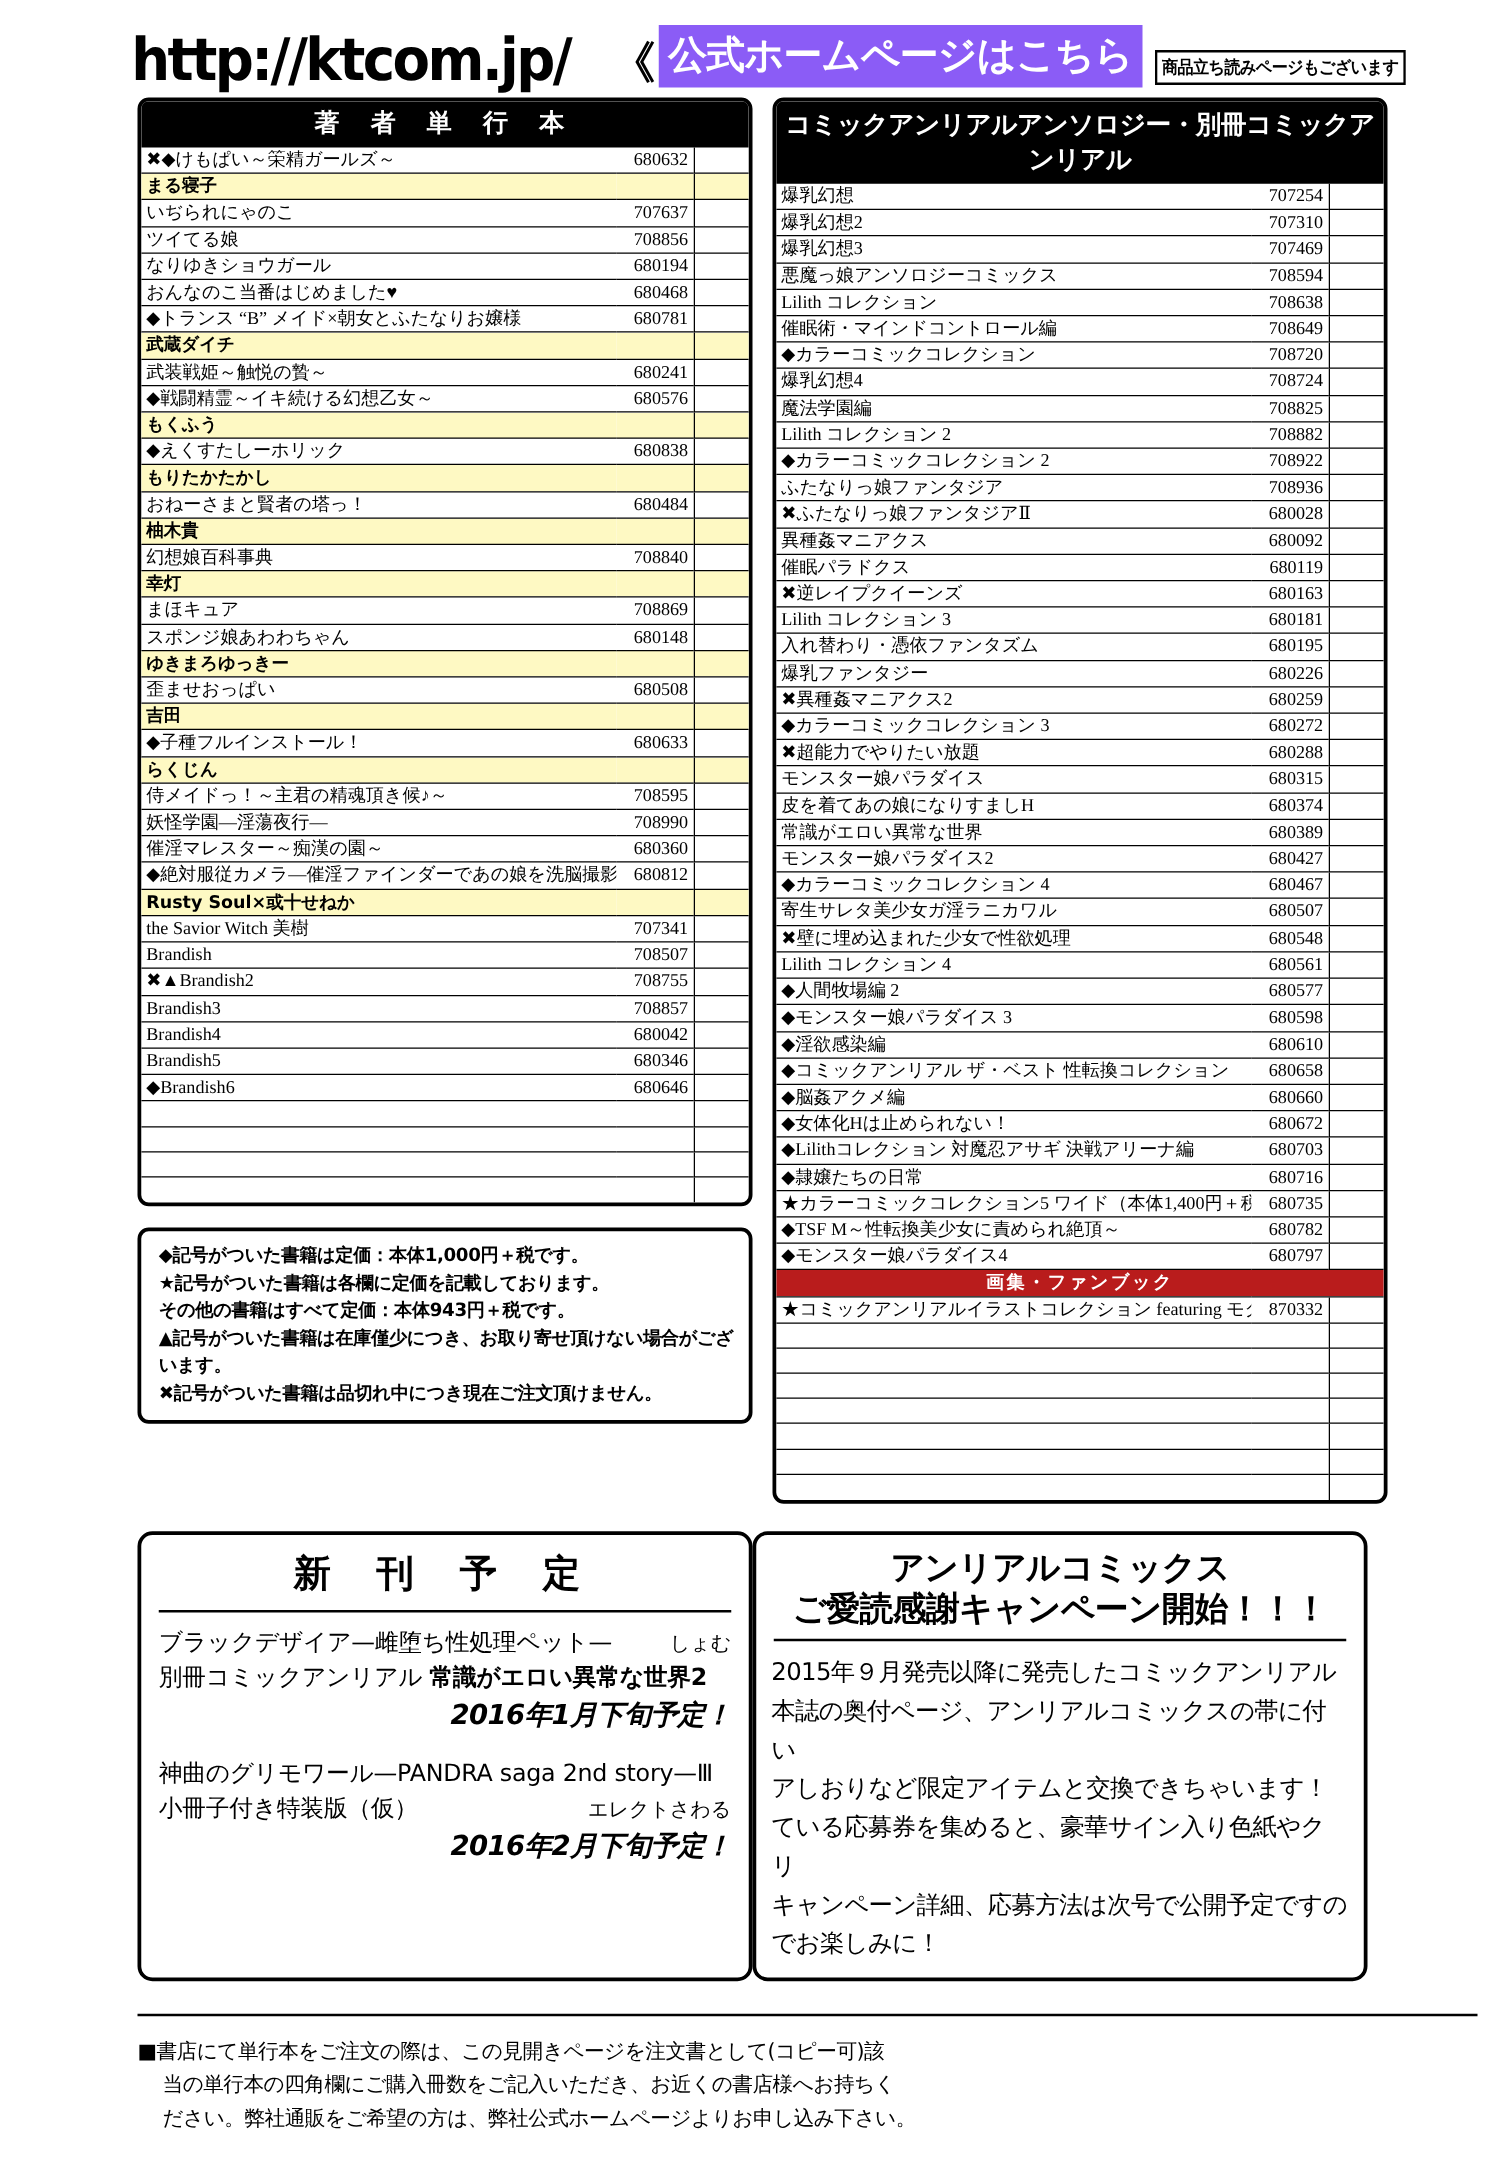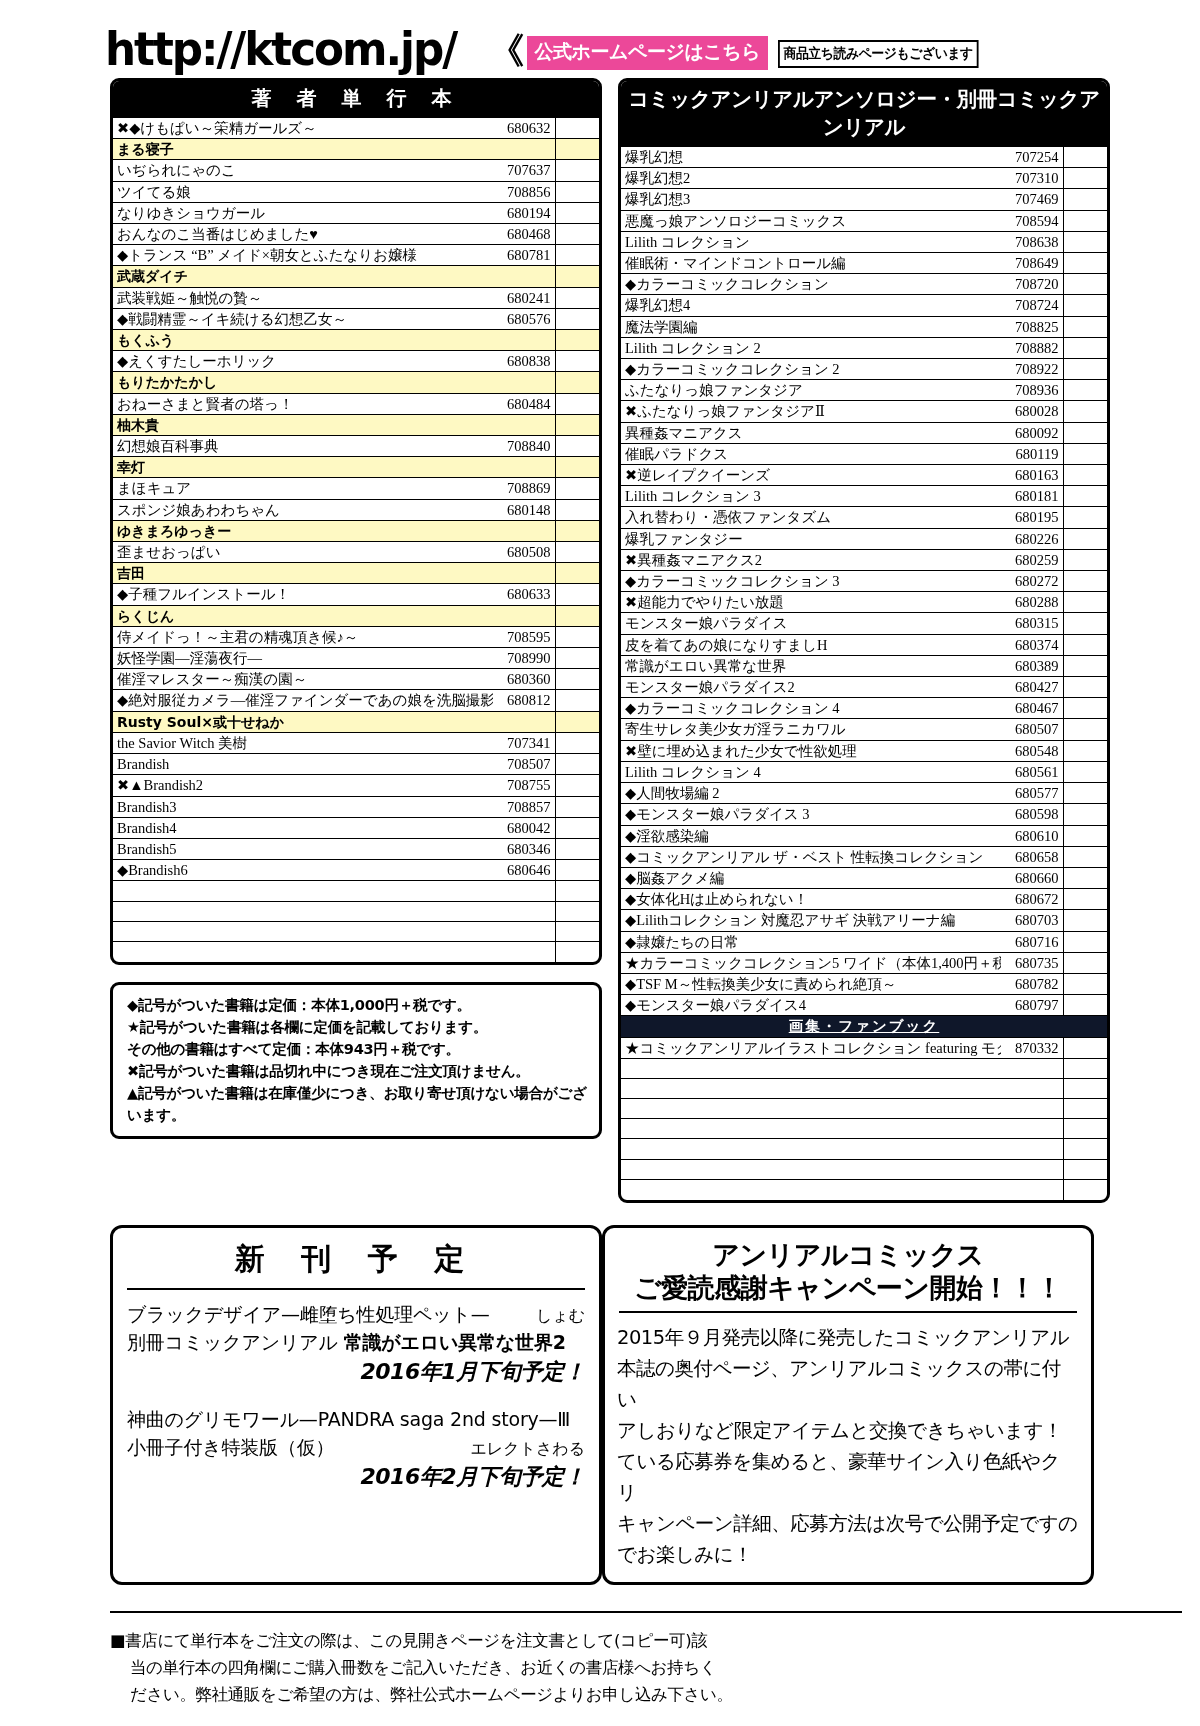--- a/index.html
+++ b/index.html
@@ -27,23 +27,23 @@
     transform: scaleX(0.93);
     transform-origin: left bottom;
     white-space: nowrap;
   }
   .chev {
     font-size: 36px; font-weight: bold; line-height: 1;
     margin: 0 2px 3px 6px;
     font-family: "DejaVu Sans", sans-serif;
   }
   .hp-banner {
-    background: #ec4899; color: #fff;
-    font-family: "DejaVu Sans", sans-serif;
-    font-weight: bold; font-size: 19px;
+    background: #8b5cf6; color: #fff;
+    font-family: "DejaVu Sans", sans-serif;
+    font-weight: bold; font-size: 31px;
     padding: 3px 8px 5px 8px;
     letter-spacing: -0.5px;
     margin-bottom: 2px;
     white-space: nowrap;
   }
   .read-banner {
     border: 2px solid #000;
     font-family: "DejaVu Sans", sans-serif;
     font-weight: bold; font-size: 14px;
     padding: 3px 4px;
@@ -89,26 +89,25 @@
   td.title { text-align: left; }
   td.code  { width: 62px; text-align: right; font-size: 13.8px; padding-right: 5px; }
   td.box   { width: 44px; border-left: 1px solid #000; }
   tr.author td {
     background: #fef9c3;
     font-weight: bold;
     font-family: "DejaVu Sans", sans-serif;
     font-size: 14px;
   }
   tr.subhead td {
-    background: #0f172a; color: #fff;
+    background: #b91c1c; color: #fff;
     font-family: "DejaVu Sans", sans-serif;
     font-weight: bold; font-size: 14.5px;
     text-align: center;
     letter-spacing: 2px;
-    text-decoration: underline;
   }
   tr.blank td { height: 20.2px; }
 
   
   .notes {
     border: 3px solid #000; border-radius: 9px;
     margin-top: 17px; padding: 9px 12px 10px 14px;
     font-family: "DejaVu Sans", sans-serif;
     font-weight: bold;
     font-size: 14.6px;
@@ -393,22 +392,22 @@
                 <td class="box"></td>
               </tr>
             </tbody>
         </table>
       </div>
 
       <div class="notes">
         <div>◆記号がついた書籍は定価：本体1,000円＋税です。</div>
         <div>★記号がついた書籍は各欄に定価を記載しております。</div>
         <div>その他の書籍はすべて定価：本体943円＋税です。</div>
+        <div>▲記号がついた書籍は在庫僅少につき、お取り寄せ頂けない場合がございます。</div>
         <div>✖記号がついた書籍は品切れ中につき現在ご注文頂けません。</div>
-        <div>▲記号がついた書籍は在庫僅少につき、お取り寄せ頂けない場合がございます。</div>
       </div>
     </div>
 
     <div class="col right">
       <div class="tablebox">
         <div class="tbl-head right">コミックアンリアルアンソロジー・別冊コミックアンリアル</div>
         <table class="list">
           <tbody id="right-body">
               <tr>
                 <td class="title">爆乳幻想</td>

